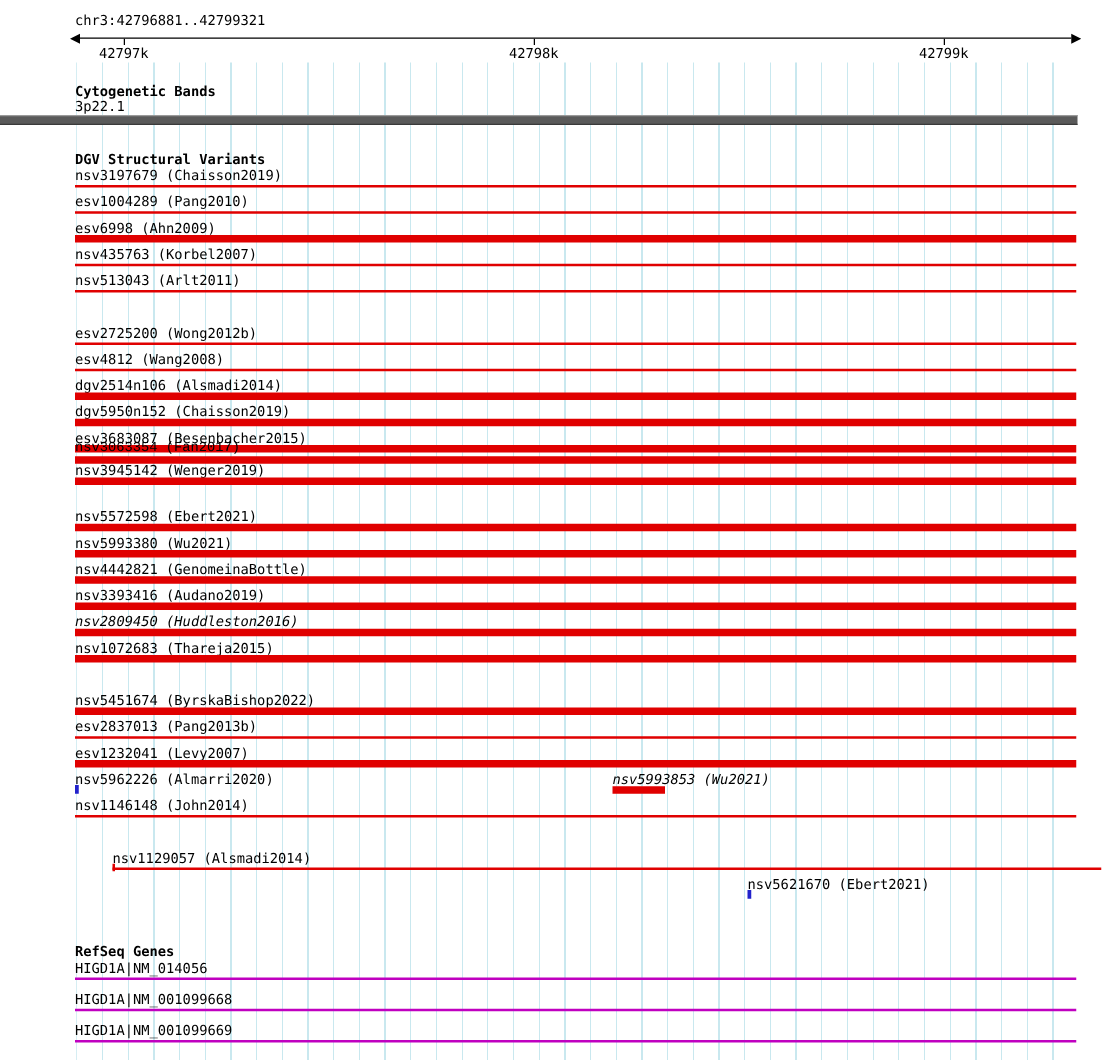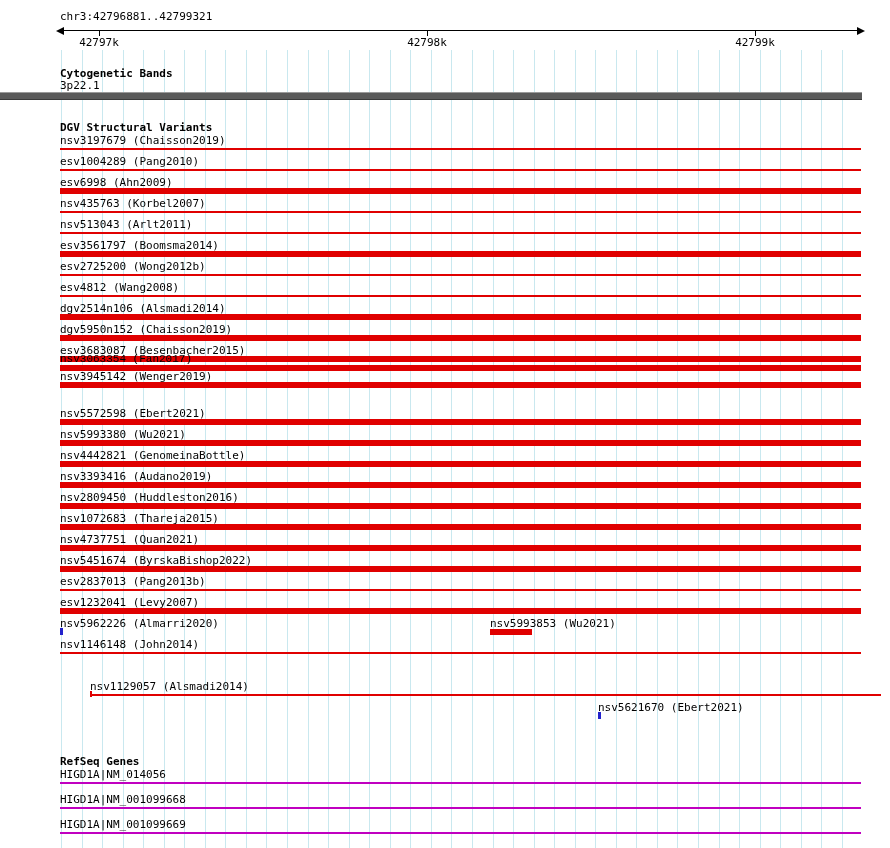--- a/index.html
+++ b/index.html
@@ -78,24 +78,20 @@
         <div class="f thick" style="left: 60px; width: 801px;"></div>
       </div>
       <div class="vrow" style="top: 63px;">
         <span class="vlab" style="left: 60px;">nsv435763 (Korbel2007)</span>
         <div class="f thin" style="left: 60px; width: 801px;"></div>
       </div>
       <div class="vrow" style="top: 84px;">
         <span class="vlab" style="left: 60px;">nsv513043 (Arlt2011)</span>
         <div class="f thin" style="left: 60px; width: 801px;"></div>
       </div>
-      <div class="vrow" style="top: 105px;">
-        <span class="vlab" style="left: 60px;">esv3561797 (Boomsma2014)</span>
-        <div class="f thick" style="left: 60px; width: 801px;"></div>
-      </div>
       <div class="vrow" style="top: 126px; text-align: right;">
         <span class="vlab" style="left: 60px;">esv2725200 (Wong2012b)</span>
         <div class="f thin" style="left: 60px; width: 801px;"></div>
       </div>
       <div class="vrow" style="top: 147px;">
         <span class="vlab" style="left: 60px;">esv4812 (Wang2008)</span>
         <div class="f thin" style="left: 60px; width: 801px;"></div>
       </div>
       <div class="vrow" style="top: 168px;">
         <span class="vlab" style="left: 60px;">dgv2514n106 (Alsmadi2014)</span>
@@ -126,47 +122,43 @@
         <div class="f thick" style="left: 60px; width: 801px;"></div>
       </div>
       <div class="vrow" style="top: 315px;">
         <span class="vlab" style="left: 60px;">nsv4442821 (GenomeinaBottle)</span>
         <div class="f thick" style="left: 60px; width: 801px;"></div>
       </div>
       <div class="vrow" style="top: 336px;">
         <span class="vlab" style="left: 60px;">nsv3393416 (Audano2019)</span>
         <div class="f thick" style="left: 60px; width: 801px;"></div>
       </div>
-      <div class="vrow" style="top: 357px;">
+      <div class="vrow" style="top: 357px; font-style: italic;">
         <span class="vlab" style="left: 60px;">nsv2809450 (Huddleston2016)</span>
         <div class="f thick" style="left: 60px; width: 801px;"></div>
       </div>
       <div class="vrow" style="top: 378px;">
         <span class="vlab" style="left: 60px;">nsv1072683 (Thareja2015)</span>
-        <div class="f thick" style="left: 60px; width: 801px;"></div>
-      </div>
-      <div class="vrow" style="top: 399px;">
-        <span class="vlab" style="left: 60px;">nsv4737751 (Quan2021)</span>
         <div class="f thick" style="left: 60px; width: 801px;"></div>
       </div>
       <div class="vrow" style="top: 420px;">
         <span class="vlab" style="left: 60px;">nsv5451674 (ByrskaBishop2022)</span>
         <div class="f thick" style="left: 60px; width: 801px;"></div>
       </div>
       <div class="vrow" style="top: 441px;">
         <span class="vlab" style="left: 60px;">esv2837013 (Pang2013b)</span>
         <div class="f thin" style="left: 60px; width: 801px;"></div>
       </div>
       <div class="vrow" style="top: 462px; padding-left: 37px;">
         <span class="vlab" style="left: 60px;">esv1232041 (Levy2007)</span>
         <div class="f thick" style="left: 60px; width: 801px;"></div>
       </div>
       <div class="vrow" style="top: 483px;">
         <span class="vlab" style="left: 60px;">nsv5962226 (Almarri2020)</span>
-        <span class="vlab" style="left: 490px;">nsv5993853 (Wu2021)</span>
+        <span class="vlab" style="left: 490px; font-style: italic;">nsv5993853 (Wu2021)</span>
         <div class="f btick" style="left: 60px;"></div>
         <div class="f thick" style="left: 490px; width: 42px;"></div>
       </div>
       <div class="vrow" style="top: 504px;">
         <span class="vlab" style="left: 60px;">nsv1146148 (John2014)</span>
         <div class="f thin" style="left: 60px; width: 801px;"></div>
       </div>
       <div class="vrow" style="top: 546px; margin-left: 20px;">
         <span class="vlab" style="left: 70px;">nsv1129057 (Alsmadi2014)</span>
         <div class="f thin" style="left: 70px; width: 791px;"></div>

